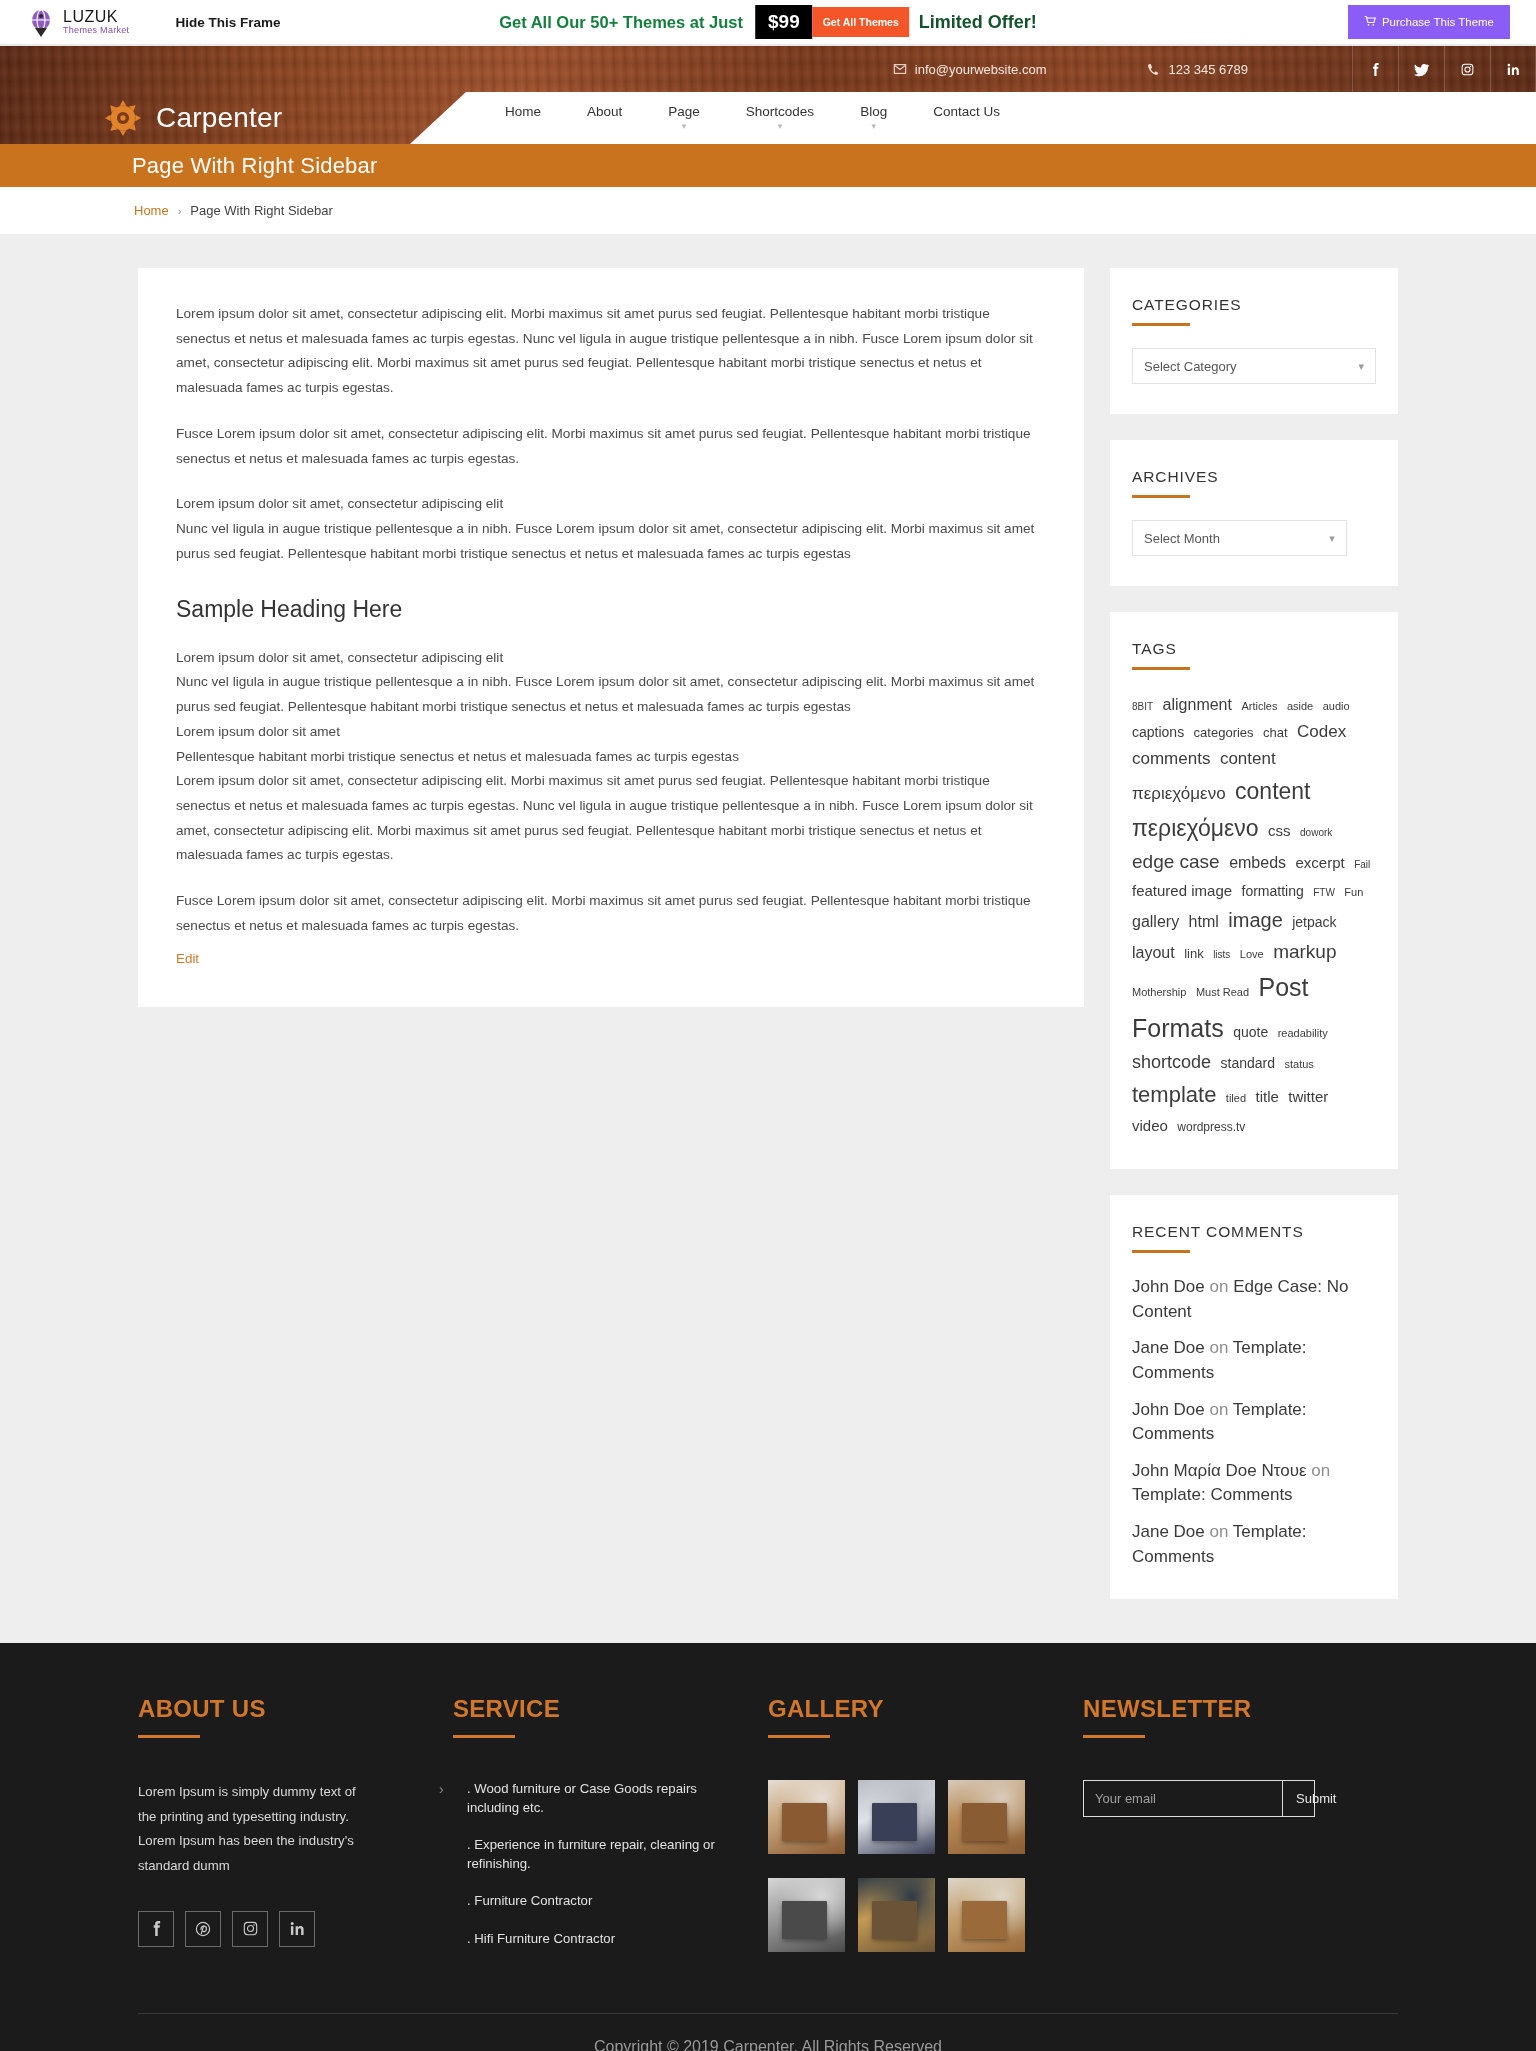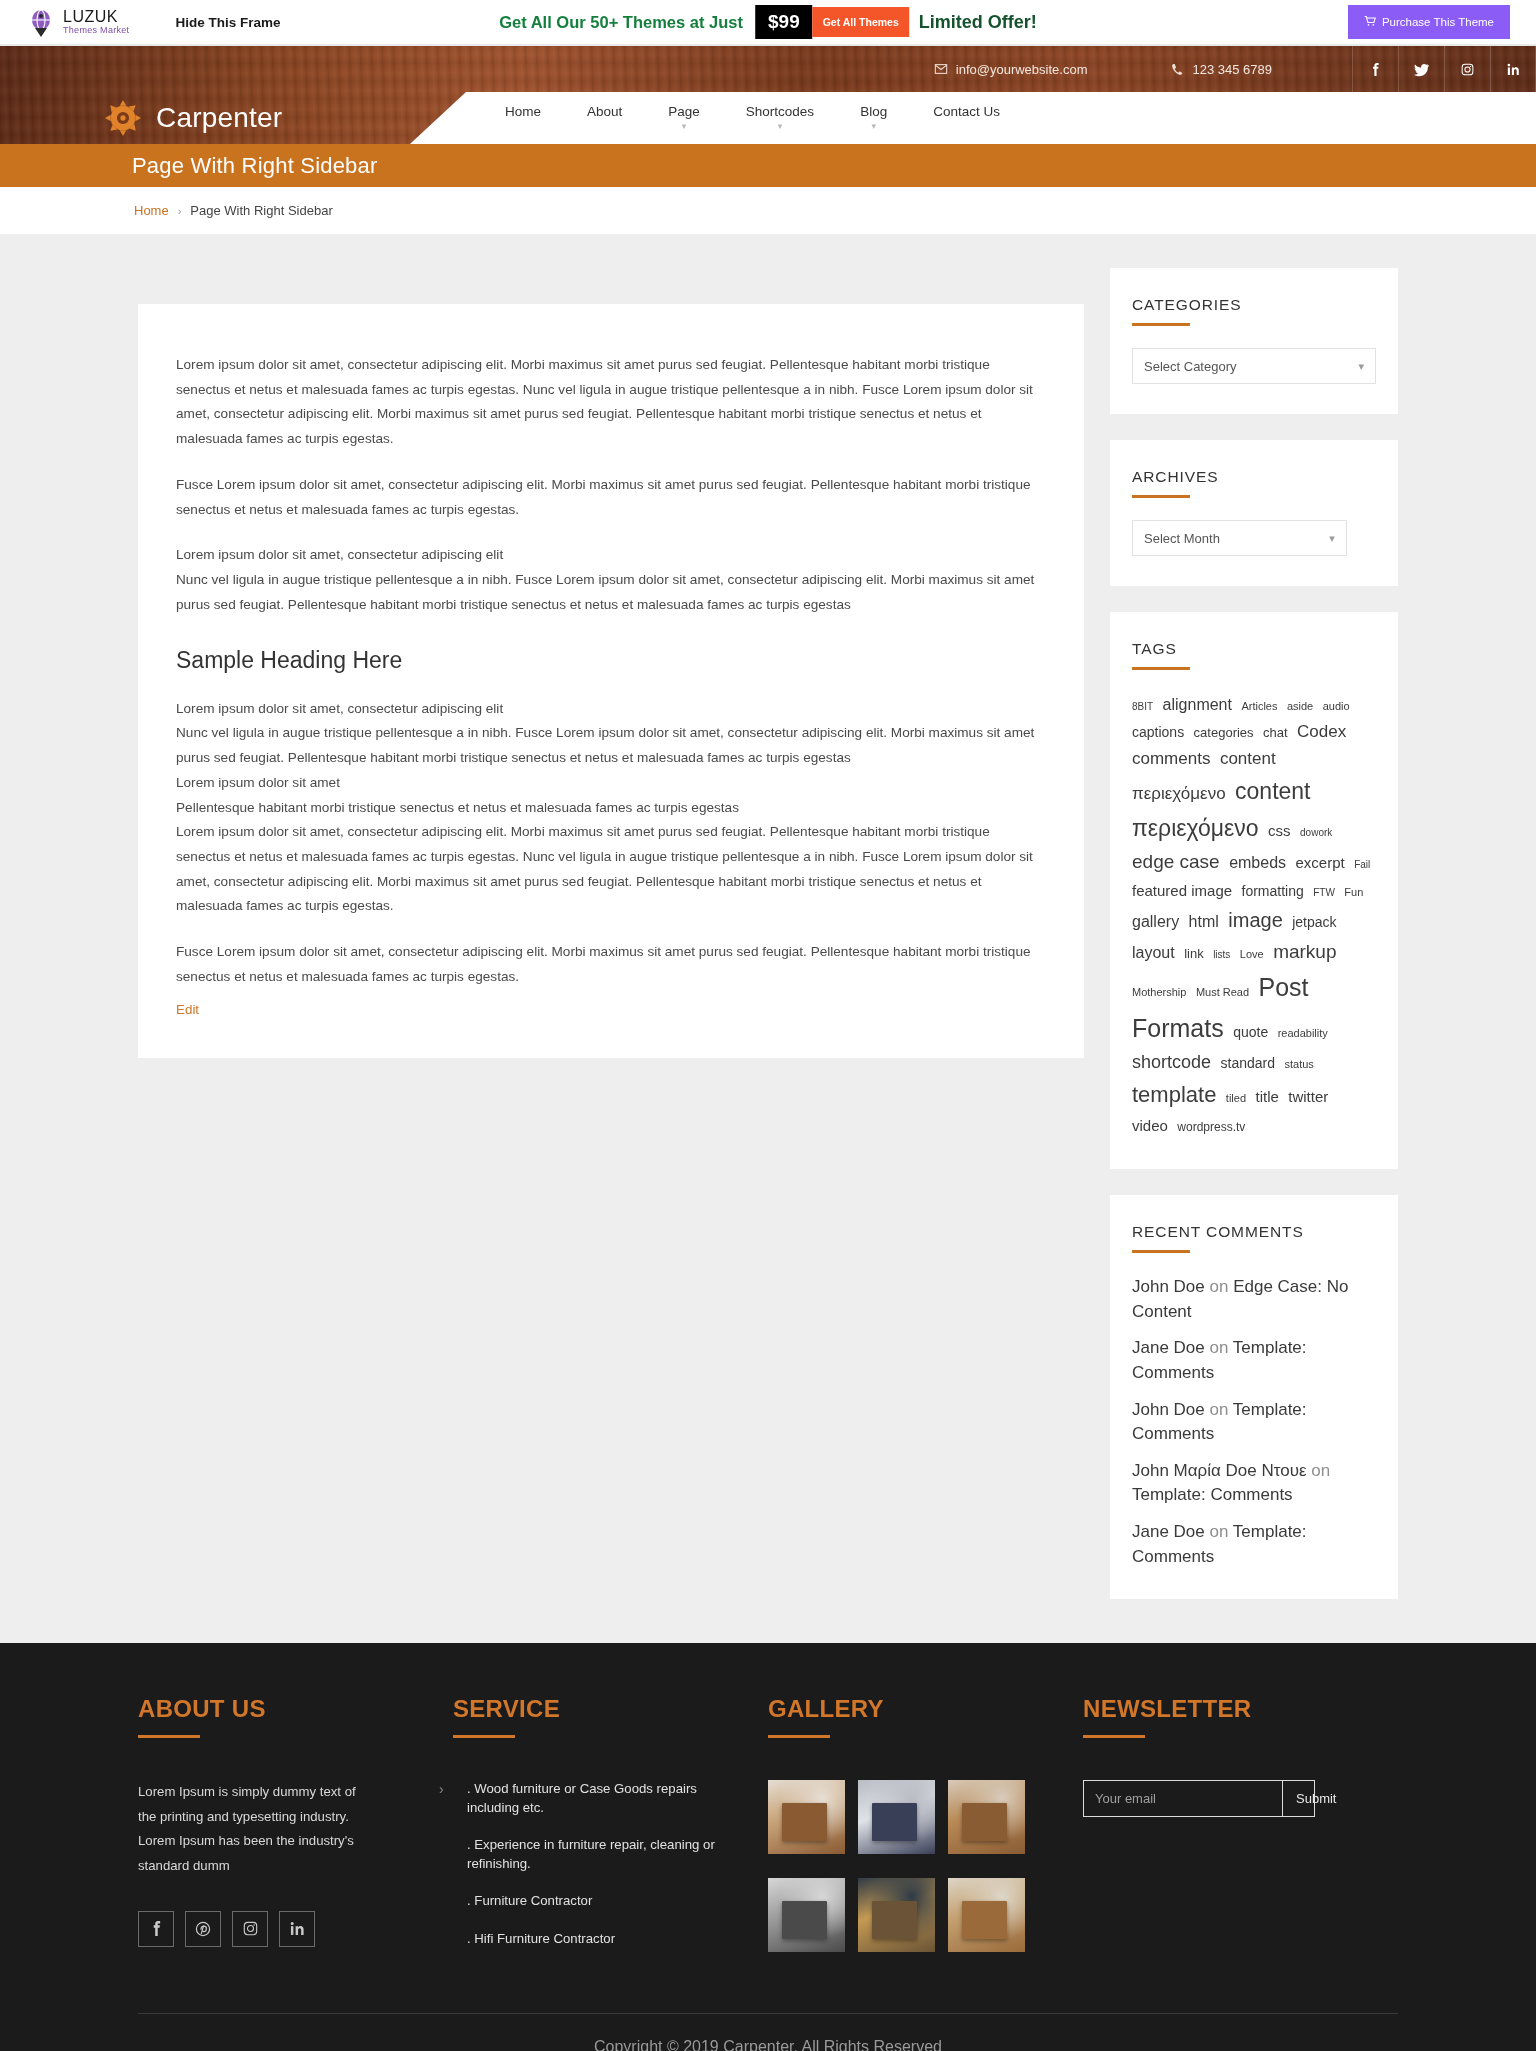--- a/index.html
+++ b/index.html
@@ -110,22 +110,22 @@
     height: 46px;
     display: flex;
     align-items: center;
     justify-content: flex-end;
     position: relative;
     z-index: 3;
   }
   .topbar-contact {
     display: flex;
     align-items: center;
-    gap: 0;
-    margin-right: 80px;
+    gap: 17px;
+    margin-right: 104px;
     justify-content: flex-end;
   }
   .tb-item {
     display: flex; align-items: center; gap: 8px;
     color: #f2e7df;
     font-size: 13px;
     cursor: pointer;
   }
   .tb-item + .tb-item { margin-left: 84px; }
   .tb-icon { opacity: .95; display:flex; }
@@ -225,22 +225,21 @@
   .container {
     width: 1260px;
     margin: 0 auto;
     display: flex;
     gap: 26px;
     align-items: flex-start;
   }
   .content-card {
     flex: 1;
     background: #fff;
-    padding: 49px 38px 40px;
-    margin-top: 36px;
+    padding: 34px 38px 40px;
   }
   .content-card p {
     font-size: 13.6px;
     line-height: 1.82;
     color: #4a4a4a;
     margin-bottom: 21px;
   }
   .content-card p.tight { margin-bottom: 0; }
   .content-card h2 {
     font-size: 23px;

